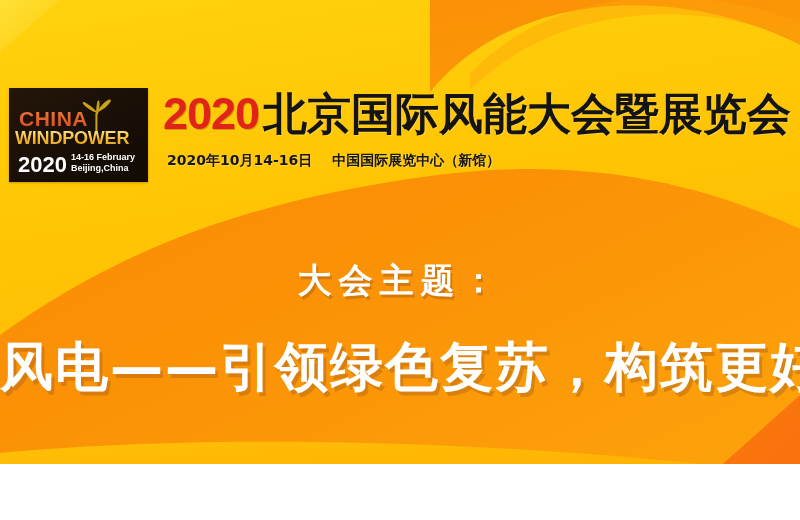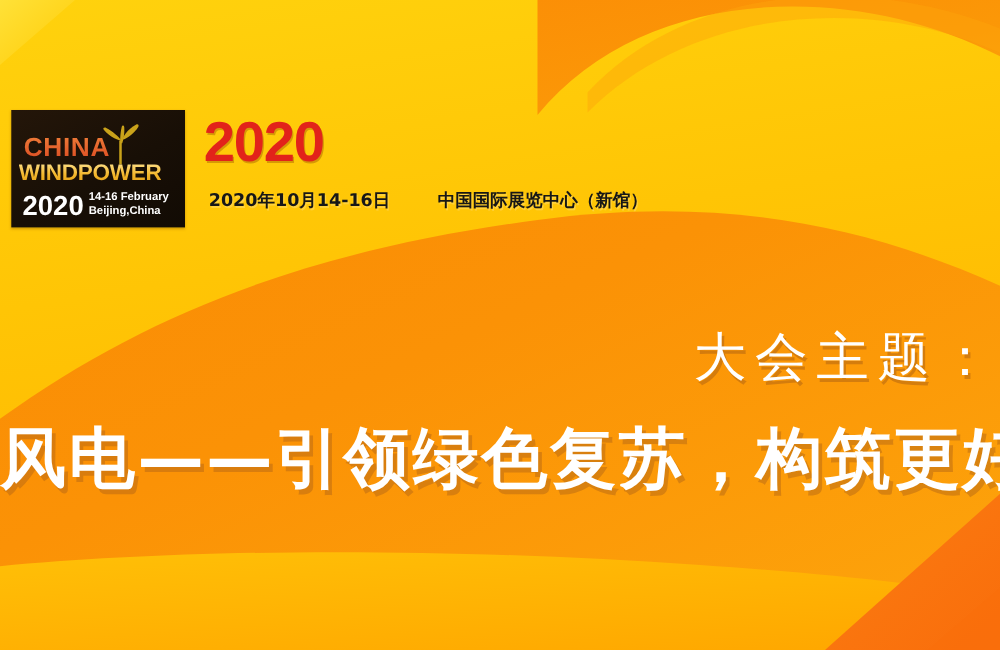--- a/index.html
+++ b/index.html
@@ -8,21 +8,21 @@
     padding: 0;
     background: #ffffff;
   }
   body {
     font-family: "Liberation Sans", "DejaVu Sans", sans-serif;
   }
 
   #banner {
     position: relative;
     width: 800px;
-    height: 520px;
+    height: 464px;
     overflow: hidden;
     background: #FFC200;
   }
 
   
   .bg-svg {
     position: absolute;
     left: 0;
     top: 0;
     width: 800px;
@@ -142,31 +142,31 @@
     display: flex;
     align-items: baseline;
     white-space: nowrap;
     color: #171717;
     font-weight: bold;
     font-family: "DejaVu Sans", "Liberation Sans", sans-serif;
     font-size: 14px;
     text-shadow: 1px 1px 0 rgba(255,225,140,.40);
   }
   .sub-date { letter-spacing: 0px; }
-  .sub-venue { margin-left: 38px; letter-spacing: 0px; }
+  .sub-venue { margin-left: 20px; letter-spacing: 0px; }
 
   
   #theme-label {
     position: absolute;
     left: 0;
     right: 0;
     top: 258px;
-    text-align: right;
-    font-size: 42px;
-    font-weight: normal;
+    text-align: center;
+    font-size: 34px;
+    font-weight: bold;
     color: #ffffff;
     font-family: "DejaVu Sans", "Liberation Sans", sans-serif;
     letter-spacing: 7px;
     text-shadow: 2px 3px 0 rgba(163,90,20,.45);
   }
 
   
   #theme-statement {
     position: absolute;
     left: 0;
@@ -251,20 +251,21 @@
       <div class="logo-year">2020</div>
       <div class="logo-date">
         <span>14-16 February</span>
         <span>Beijing,China</span>
       </div>
     </div>
   </div>
 
   <div id="header-title">
     <span class="title-year">2020</span>
+    <span class="title-cn">北京国际风能大会暨展览会</span>
   </div>
 
   <div id="header-subtitle">
     <span class="sub-date">2020年10月14-16日</span>
     <span class="sub-venue">中国国际展览中心（新馆）</span>
   </div>
 
   <div id="theme-label">大会主题：</div>
 
   <div id="theme-statement">风电——引领绿色复苏，构筑更好未来</div>

